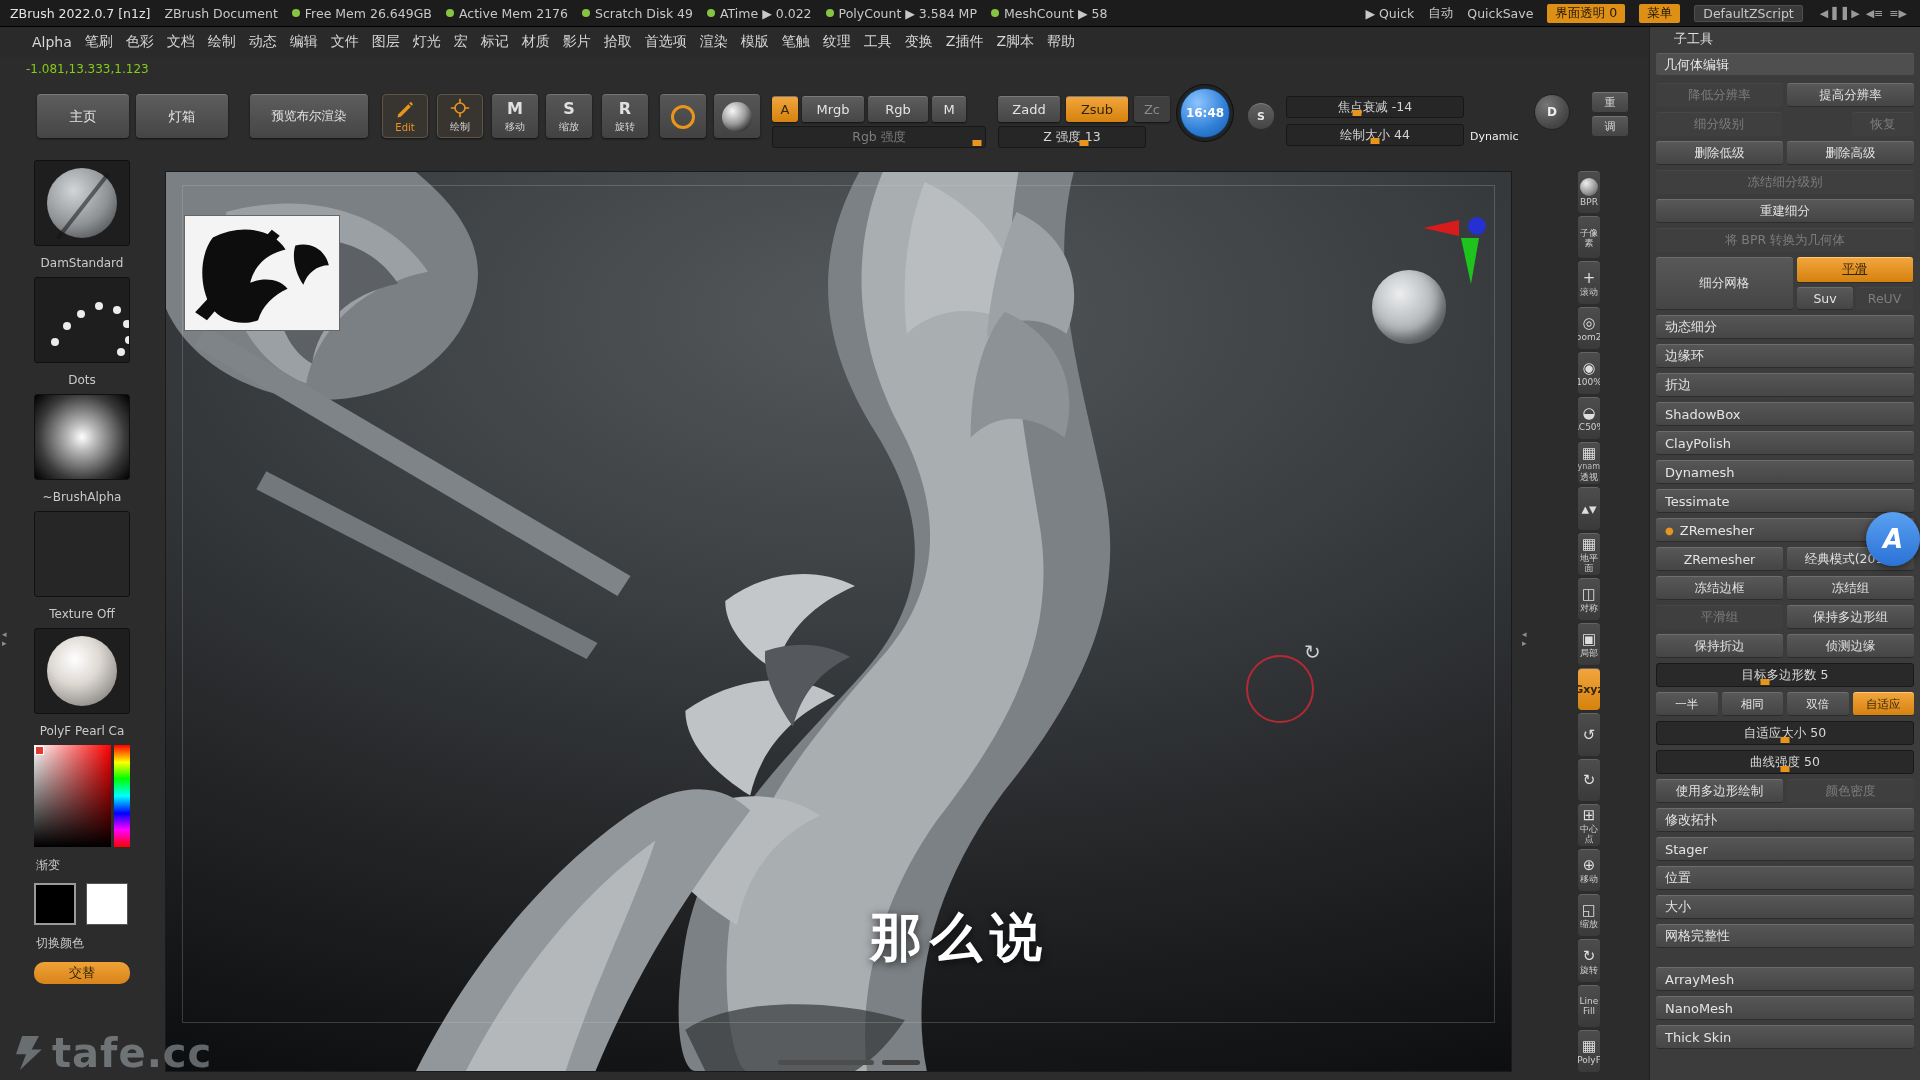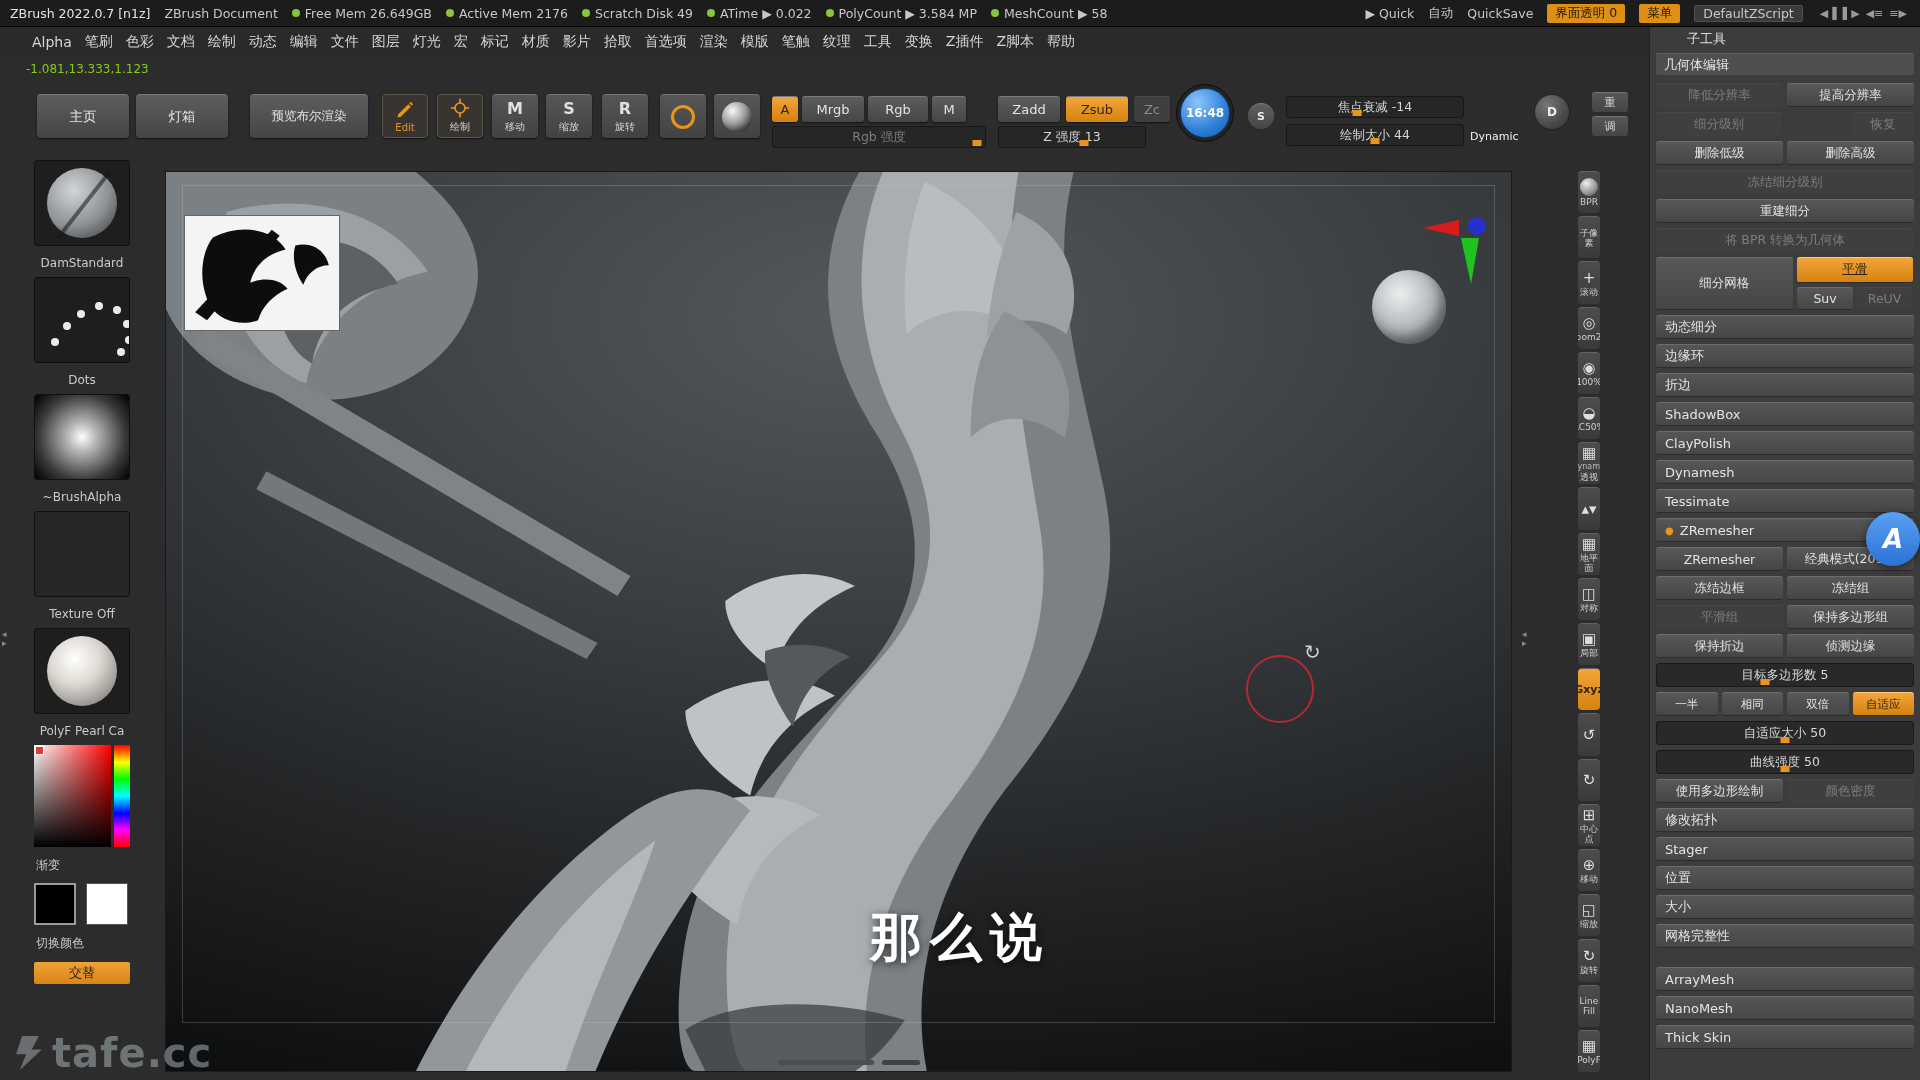--- a/index.html
+++ b/index.html
@@ -59,21 +59,21 @@
   .matcap{width:70px;height:70px;border-radius:50%;background:radial-gradient(circle at 40% 33%,#ffffff,#ddd8d2 40%,#93908c 78%,#565350);}
   .picker{width:96px;height:102px;display:flex;gap:3px;}
   .sv{flex:1;position:relative;background:linear-gradient(to bottom,rgba(0,0,0,0),#000),linear-gradient(to right,#fff,#f00);}
   .sv i{position:absolute;left:1px;top:1px;width:9px;height:9px;background:#e23a2e;border:1px solid #fff;}
   .hue{width:16px;background:linear-gradient(to bottom,#f00,#ff0 17%,#0f0 33%,#0ff 50%,#00f 67%,#f0f 83%,#f00);}
   .side-lbl.left{align-self:flex-start;margin-left:2px;}
   .swatches{width:96px;display:flex;gap:10px;margin-top:2px;}
   .sw{width:42px;height:42px;}
   .sw.black{background:#000;border:2px solid #9a9a9a;}
   .sw.white{background:#fff;border:1px solid #555;}
-  .swap-btn{width:96px;height:22px;margin-top:3px;background:linear-gradient(#f0a236,#d8841a);color:#2e2105;font-size:13px;display:flex;align-items:center;justify-content:center;border-radius:2px;}
+  .swap-btn{width:96px;height:22px;margin-top:3px;background:linear-gradient(#f0a236,#d8841a);color:#2e2105;font-size:13px;display:flex;align-items:center;justify-content:center;border-radius:10px;}
 
   
   .canvas{position:absolute;left:165px;top:171px;width:1347px;height:901px;background:radial-gradient(120% 95% at 52% 16%,#54585b 0%,#3b3e41 36%,#232527 66%,#0b0c0d 100%);z-index:1;overflow:hidden;border:1px solid #1a1a1a;}
   .inner-frame{position:absolute;left:16px;top:13px;right:16px;bottom:48px;border:1px solid rgba(210,210,210,.22);pointer-events:none;}
   .sculpt{position:absolute;inset:0;width:100%;height:100%;}
   .alpha-thumb{position:absolute;left:18px;top:43px;width:156px;height:116px;background:#f4f4f4;border:1px solid #666;}
   .alpha-thumb svg{width:100%;height:100%;display:block;}
   .mesh-preview{position:absolute;left:1206px;top:98px;width:74px;height:74px;border-radius:50%;background:radial-gradient(circle at 38% 32%,#eceeef,#aeb2b5 55%,#70747 8 90%);background:radial-gradient(circle at 38% 32%,#eceeef,#aeb2b5 55%,#707478 90%);box-shadow:inset -6px -8px 12px rgba(0,0,0,.35);}
   .gizmo{position:absolute;left:1255px;top:40px;width:80px;height:75px;}
   .brush-ring{position:absolute;left:1080px;top:483px;width:68px;height:68px;border:2px solid rgba(205,40,50,.85);border-radius:50%;}
@@ -87,21 +87,21 @@
   .strip-btn{flex:1;background:linear-gradient(#4c4c4c,#3a3a3a);border-radius:4px;border-top:1px solid #646464;display:flex;flex-direction:column;align-items:center;justify-content:center;gap:1px;overflow:hidden;}
   .strip-btn.on{background:linear-gradient(#f2a53c,#d5820e);}
   .strip-btn.on .slb{color:#33240a;font-weight:bold;font-size:11px;}
   .sic{font-size:15px;color:#dedede;line-height:16px;}
   .slb{font-size:9px;color:#d0d0d0;text-align:center;line-height:10px;}
   .ssub{font-size:8px;color:#bdbdbd;}
   .ball{width:18px;height:18px;border-radius:50%;background:radial-gradient(circle at 35% 30%,#eee,#999 55%,#444);}
 
   
   .panel{position:absolute;left:1649px;top:27px;width:271px;height:1053px;background:#3c3c3c;border-left:1px solid #222;z-index:5;}
-  .panel-title{height:24px;display:flex;align-items:center;padding-left:37px;font-size:13px;color:#dedede;}
+  .panel-title{height:24px;display:flex;align-items:center;padding-left:24px;font-size:13px;color:#dedede;}
   .panel-section{height:22px;margin:2px 6px 8px;background:#4f4f4f;border-radius:2px;display:flex;align-items:center;padding-left:8px;font-size:13px;color:#e8e8e8;border-top:1px solid #5f5f5f;}
   .prow{display:flex;gap:4px;margin:0 6px 5px;height:24px;}
   .prow.tall{height:53px;}
   .pgap{height:14px;margin:0;}
   .btn{flex:1;background:linear-gradient(#585858,#454545);border-top:1px solid #6e6e6e;border-bottom:1px solid #2c2c2c;border-radius:3px;color:#e2e2e2;font-size:12.5px;display:flex;align-items:center;justify-content:center;white-space:nowrap;overflow:hidden;}
   .btn.sm{font-size:11.5px;}
   .btn.dis{background:#3f3f3f;border-top:1px solid #474747;border-bottom:none;color:#7d7d7d;}
   .btn.on{background:linear-gradient(#f2a53c,#d5820e);color:#33240a;border-top:1px solid #ffc979;}
   .btn.u{text-decoration:underline;}
   .hdr{flex:1;background:linear-gradient(#565656,#464646);border-top:1px solid #6c6c6c;border-bottom:1px solid #2c2c2c;border-radius:3px;color:#e4e4e4;font-size:13px;display:flex;align-items:center;padding-left:9px;gap:6px;}

